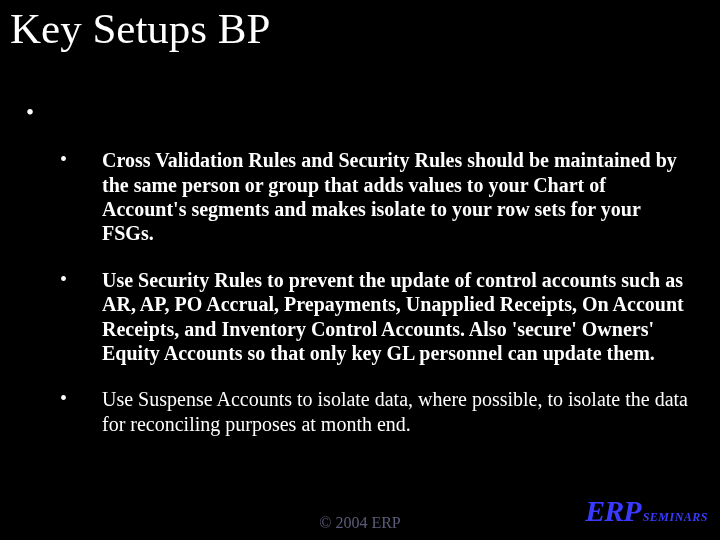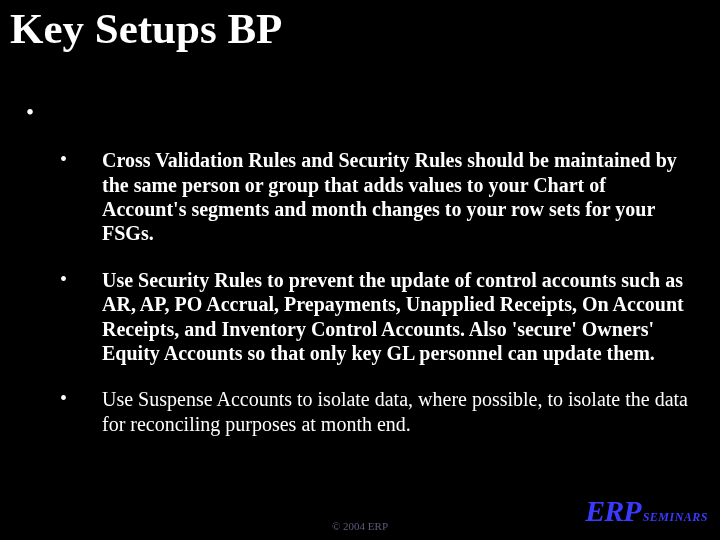--- a/index.html
+++ b/index.html
@@ -13,21 +13,21 @@
     }
     .slide {
       width: 100%;
       height: 100%;
       padding: 0;
       position: relative;
     }
     .title {
       color: #ffffff;
       font-size: 43px;
-      font-weight: bold;
+      font-weight: normal;
       padding: 5px 16px 0 10px;
       line-height: 1.1;
     }
     .body-area {
       padding: 48px 32px 0 24px;
     }
     .level1 {
       display: flex;
       margin-bottom: 22px;
     }
@@ -67,21 +67,21 @@
     }
     .level2-text.plain {
       font-weight: normal;
     }
     .footer-copyright {
       position: absolute;
       bottom: 8px;
       left: 50%;
       transform: translateX(-50%);
       color: #5b5b7a;
-      font-size: 11px;
+      font-size: 16px;
       font-family: "Times New Roman", Times, serif;
     }
     .footer-logo {
       position: absolute;
       bottom: 12px;
       right: 12px;
       font-family: "Times New Roman", Times, serif;
       font-style: italic;
       font-weight: bold;
     }
@@ -109,21 +109,21 @@
   <div class="body-area">
 
     <div class="level1">
       <div class="level1-bullet">•</div>
     </div>
 
     <div class="level2-group">
 
       <div class="level2">
         <div class="level2-bullet">•</div>
-        <div class="level2-text">Cross Validation Rules and Security Rules should be maintained by the same person or group that adds values to your Chart of Account's segments and month changes to your row sets for your FSGs.</div>
+        <div class="level2-text">Cross Validation Rules and Security Rules should be maintained by the same person or group that adds values to your Chart of Account's segments and makes isolate to your row sets for your FSGs.</div>
       </div>
 
       <div class="level2">
         <div class="level2-bullet">•</div>
         <div class="level2-text">Use Security Rules to prevent the update of control accounts such as AR, AP, PO Accrual, Prepayments, Unapplied Receipts, On Account Receipts, and Inventory Control Accounts.  Also 'secure' Owners' Equity Accounts so that only key GL personnel can update them.</div>
       </div>
 
       <div class="level2">
         <div class="level2-bullet">•</div>
         <div class="level2-text plain">Use Suspense Accounts to isolate data, where possible, to isolate the data for reconciling purposes at month end.</div>

